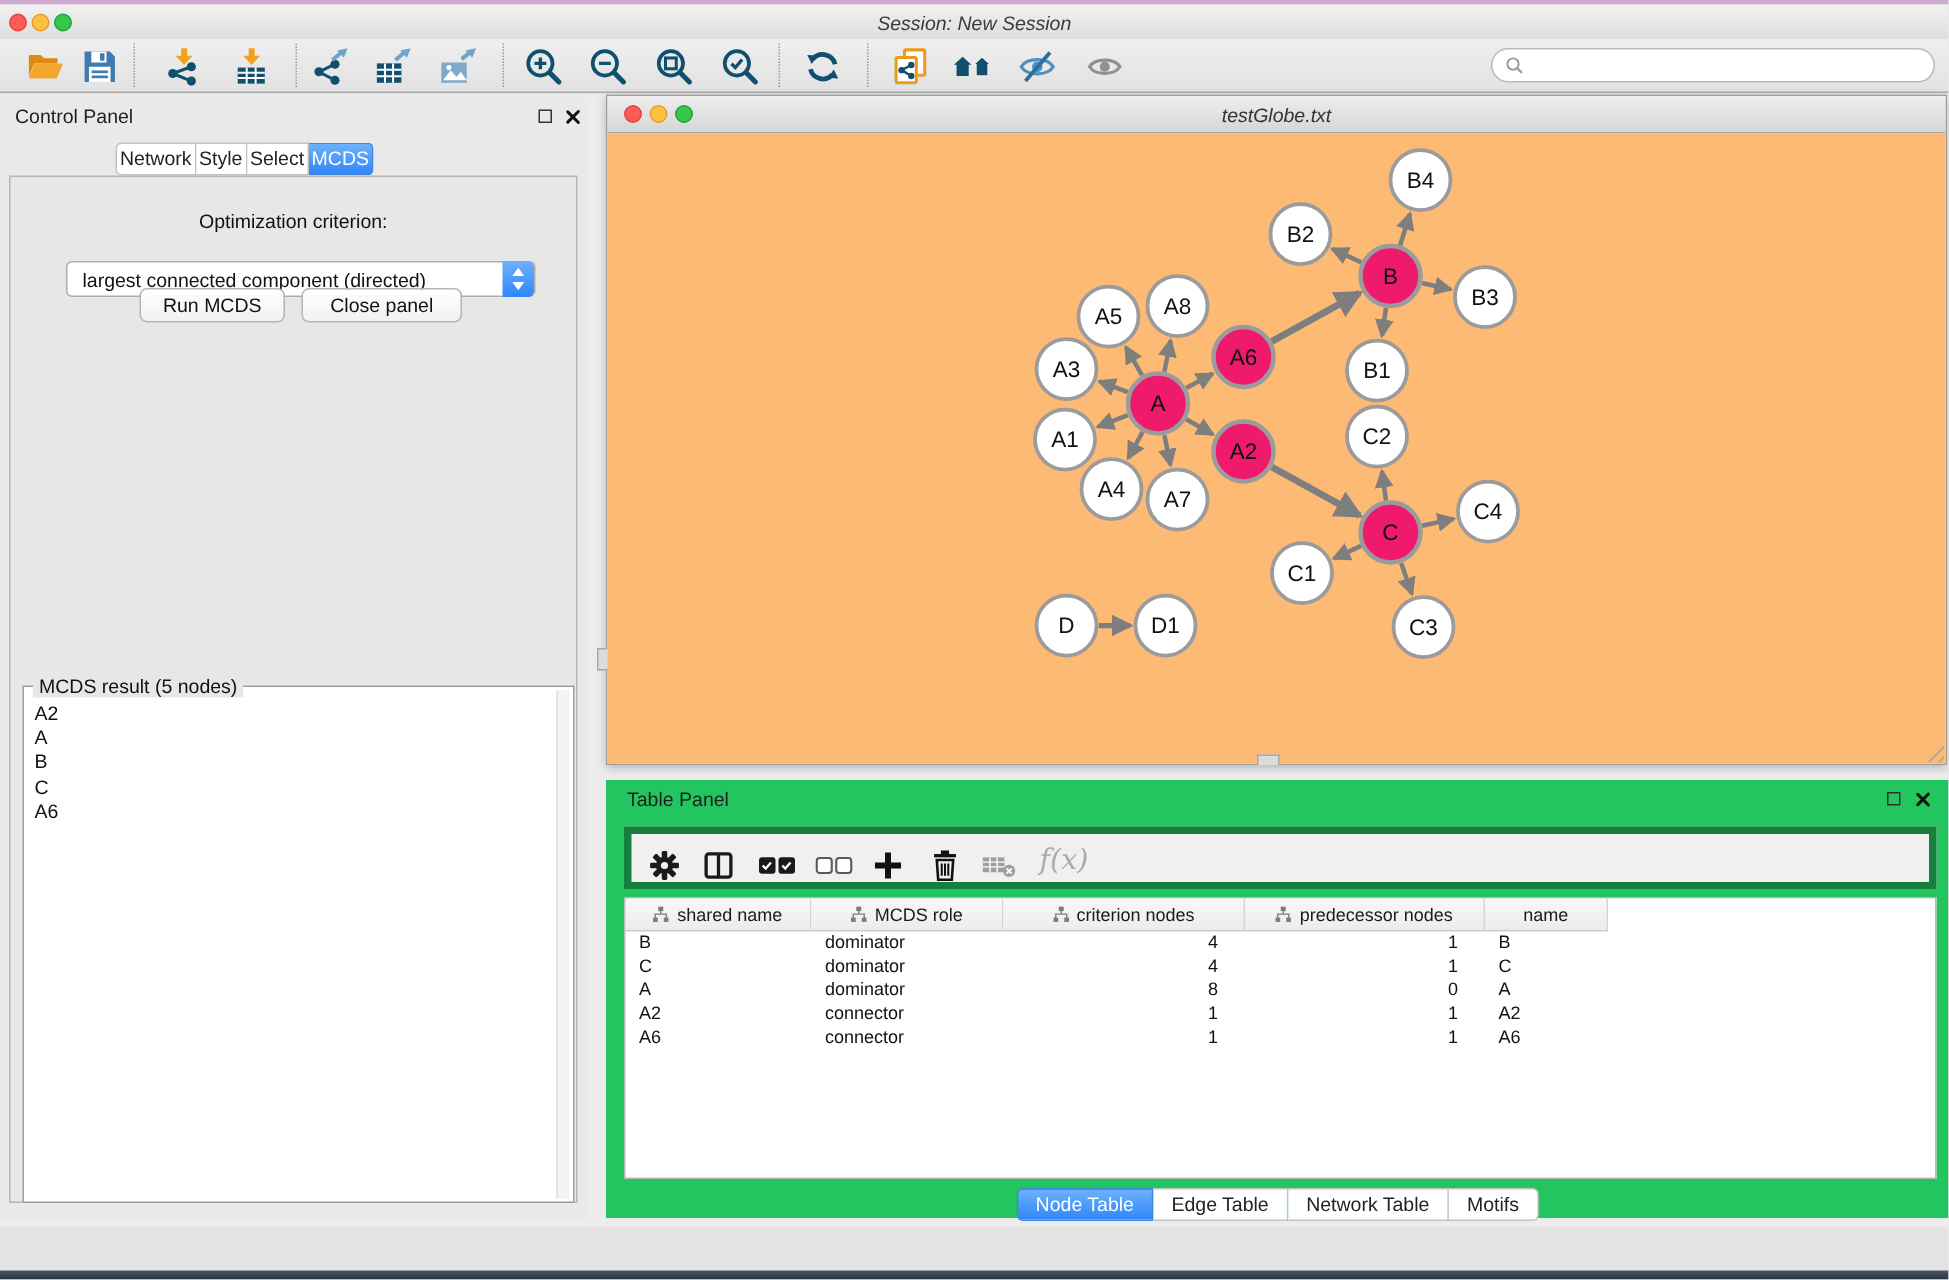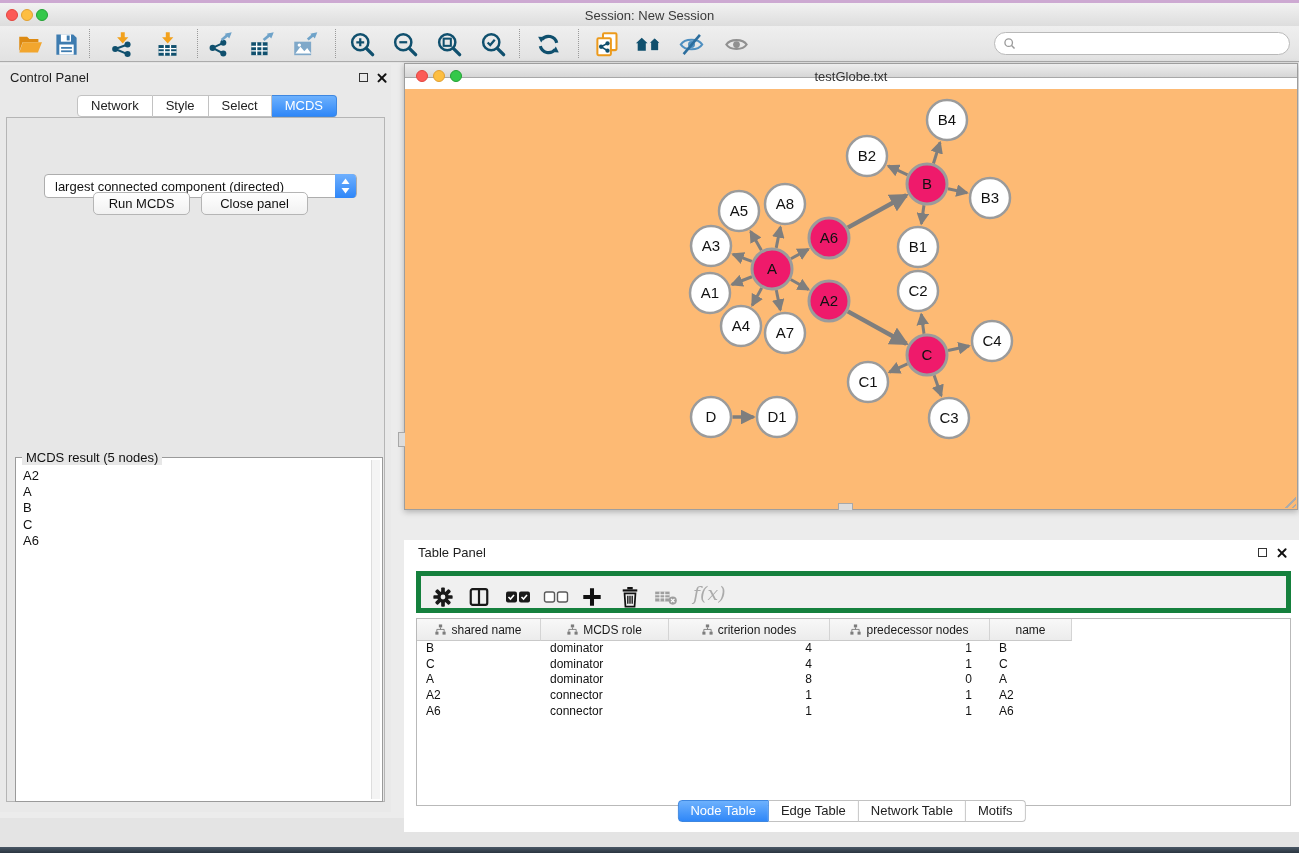--- a/index.html
+++ b/index.html
@@ -3,21 +3,21 @@
 <meta charset="utf-8">
 <style>
   * { margin:0; padding:0; box-sizing:border-box; }
   html,body { width:1299px; height:853px; }
   body { font-family:"Liberation Sans", sans-serif; background:#ECECEC; position:relative; overflow:hidden; }
   #screen { position:absolute; inset:0; width:1299px; height:853px; background:#E4E4E4; }
 
   
   .top-strip { position:absolute; left:0; top:0; width:100%; height:3px; background:#CDA9D2; }
   .titlebar { position:absolute; left:0; top:3px; width:100%; height:23px;
-    background:linear-gradient(#F2F2F2,#DDDDDD); }
+    background:linear-gradient(#F2F2F2,#DDDDDD);font-style:italic; }
   .tl { position:absolute; width:12px; height:12px; border-radius:50%; top:6px; }
   .tl.red { background:#FC5B57; border:1px solid #E2463F; }
   .tl.yellow { background:#FDBE41; border:1px solid #E0A033; }
   .tl.green { background:#34C84A; border:1px solid #23A135; }
   .win-title { position:absolute; width:100%; text-align:center; top:5px; font-size:13px; color:#3A3A3A; }
 
   .toolbar { position:absolute; left:0; top:26px; width:100%; height:36px;
     background:linear-gradient(#EFEFEF,#E2E2E2); border-bottom:1px solid #ABABAB; }
   .tbtn { position:absolute; top:3px; width:34px; height:30px; display:flex; align-items:center; justify-content:center; background:transparent; border:none; cursor:default; }
   .tbtn svg { width:27px; height:27px; }
@@ -33,21 +33,21 @@
   
   .control-panel { position:absolute; left:0; top:2px; width:391px; height:747px; background:#E9E9E9; }
   .panel-head { position:absolute; left:0; top:0; width:100%; height:24px;text-align:right; }
   .panel-title { position:absolute; left:10px; top:5px; font-size:13px; color:#1E1E1E; }
   .float-ico { position:absolute; width:9px; height:9px; border:1.4px solid #333; top:8px; }
   .close-ico { position:absolute; width:11px; height:11px; top:7px; }
   .close-ico:before,.close-ico:after { content:""; position:absolute; left:4.5px; top:-0.5px; width:2.4px; height:12px; background:#111; border-radius:1px; }
   .close-ico:before { transform:rotate(45deg); } .close-ico:after { transform:rotate(-45deg); }
 
   .seg { display:flex; position:absolute; }
-  .seg .tab { height:22px; line-height:20px; padding:0 13px; font-size:13px; color:#222; background:#FFFFFF;
+  .seg .tab { height:22px; line-height:20px; padding:0 2px; font-size:13px; color:#222; background:#FFFFFF;
     border:1px solid #C2C2C2; border-left:none; cursor:default; }
   .seg .tab:first-child { border-left:1px solid #C2C2C2; border-radius:4px 0 0 4px; }
   .seg .tab:last-child { border-radius:0 4px 4px 0; }
   .seg .tab.active { background:linear-gradient(#6DB1FD,#2F87F8); border-color:#3E87E0; color:#FFF; }
 
   #cp-tabs { left:77px; top:30px; }
   .cp-box { position:absolute; left:6px; top:52px; right:6px; bottom:10px; border:1px solid #B5B5B5; background:#E7E7E7; }
   .opt-label { position:absolute; width:100%; top:22px; text-align:center; font-size:13px; color:#111; }
   .criterion { position:absolute; left:37px; top:56px; width:313px; height:24px; background:#FFF;
     border:1px solid #ADADAD; border-radius:4px; }
@@ -62,46 +62,46 @@
 
   .result-group { position:absolute; left:8px; top:339px; width:368px; height:345px; border:1px solid #9A9A9A; background:#FFFFFF; }
   .result-legend { position:absolute; left:6px; top:-8px; padding:0 4px; background:#E7E7E7; font-size:13px; color:#111; }
   .result-list { position:absolute; left:2px; top:10px; right:12px; bottom:2px; overflow:hidden; }
   .result-item { font-size:13px; color:#111; padding-left:5px; line-height:16.2px; }
   .result-scroll { position:absolute; right:2px; top:2px; width:9px; bottom:2px; background:#F4F4F4; border-left:1px solid #DDD; }
 
   
   .net-window { position:absolute; left:404px; top:0; width:894px; height:447px; background:#FFF;
     border:1px solid #9E9E9E; box-shadow:0 2px 6px rgba(0,0,0,0.25); }
-  .net-titlebar { position:absolute; left:0; top:0; width:100%; height:14px;
-    background:linear-gradient(#EEEEEE,#D6D6D6); border-bottom:1px solid #A8A8A8; }
+  .net-titlebar { position:absolute; left:0; top:0; width:100%; height:25px;
+    background:linear-gradient(#EEEEEE,#D6D6D6); border-bottom:1px solid #A8A8A8;font-style:italic; }
   .net-titlebar .tl { top:6px; }
   .net-title { position:absolute; width:100%; top:5px; text-align:center; font-size:13px; color:#333; }
   .net-canvas { position:absolute; left:0; top:25px; right:0; bottom:0; background:#fdba74; }
   .left-nub { position:absolute; left:-7px; top:368px; width:7px; height:15px; background:#DCDCDC; border:1px solid #A8A8A8; border-right:none; }
   .bottom-nub { position:absolute; left:433px; bottom:-1px; width:15px; height:7px; background:#DCDCDC; border:1px solid #A8A8A8; border-bottom:none; }
   .resize-grip { position:absolute; right:1px; bottom:1px; width:14px; height:14px;
     background:repeating-linear-gradient(135deg, transparent 0 3px, #ABABAB 3px 4.5px); clip-path:polygon(100% 0, 100% 100%, 0 100%); }
 
   
-  .table-panel { position:absolute; left:404px; top:457px; width:895px; height:292px; background:#ffffff;margin-top:20px; }
+  .table-panel { position:absolute; left:404px; top:457px; width:895px; height:292px; background:#22c55e; }
   .tp-toolbar { position:absolute; left:12px; right:8px; top:31px; height:42px; background:#F0F0F0; border:5px solid #15803d; }
   .tp-btn { position:absolute; top:6px; width:32px; height:30px; display:flex; align-items:center; justify-content:center; background:transparent; border:none; }
   .fx-label { position:absolute; top:6px; font-family:"DejaVu Serif", serif; font-style:italic; font-size:19px; color:#ABABAB; }
   .tbl { position:absolute; left:12px; right:8px; top:78px; height:188px; background:#FFF; border:1px solid #B9B9B9; overflow:hidden; }
   .tbl-head { position:absolute; left:0; top:0; height:22px; display:flex; }
   .th { height:22px; background:linear-gradient(#F8F8F8,#ECECEC); border-right:1px solid #D4D4D4; border-bottom:1px solid #C9C9C9;
     display:flex; align-items:center; justify-content:center; gap:5px; font-size:12px; color:#1A1A1A; }
   .th svg { width:11px; height:11px; flex:0 0 auto; }
   .tbl-body { position:absolute; left:0; top:22px; right:0; bottom:0; }
   .tr { display:flex; height:15.7px; }
   .td { font-size:12px; color:#111; line-height:15.7px; white-space:nowrap; overflow:hidden; }
   .td.l { text-align:left; padding-left:9px; }
   .td.r { text-align:right; padding-right:18px; }
-  #tbl-tabs { left:50%; transform:translateX(-50%); top:260px; }
+  #tbl-tabs { left:50%; transform:translateX(-50%); top:272px; }
   .table-panel .seg .tab { padding:0 12px; }
 
   
   .statusbar { position:absolute; left:0; top:854px; width:100%; height:29px; background:#EDEDED; border-top:6px solid #ef4444; }
   .list-btn { position:absolute; left:10px; top:4px; width:27px; height:22px; background:linear-gradient(#FBFBFB,#EFEFEF);
     border:1px solid #ACACAC; border-radius:3px; display:flex; align-items:center; justify-content:center; }
   .memory-btn { position:absolute; right:11px; top:4px; width:77px; height:22px; background:linear-gradient(#FBFBFB,#EFEFEF);
     border:1px solid #ACACAC; border-radius:3px; display:flex; align-items:center; justify-content:center; gap:6px; }
   .memory-dot { width:11px; height:11px; border-radius:50%; background:#1E9E3E; }
   .memory-label { font-size:12px; color:#111; }
@@ -287,20 +287,21 @@
         <span class="float-ico" style="left:359px;"></span>
         <span class="close-ico" style="left:376px;"></span>
       </div>
       <div class="seg" id="cp-tabs">
           <span class="tab">Network</span>
           <span class="tab">Style</span>
           <span class="tab">Select</span>
           <span class="tab active">MCDS</span>
         </div>
       <div class="cp-box">
+        <div class="opt-label">Optimization criterion:</div>
         <div class="criterion">
           <span class="val">largest connected component (directed)</span>
           <span class="stepper">
             <svg width="13" height="18" viewBox="0 0 13 18">
                 <path d="M6.5 1.5L10.5 7h-8z" fill="#FFF"></path>
                 <path d="M6.5 16.5L2.5 11h8z" fill="#FFF"></path>
               </svg>
           </span>
         </div>
         <button class="btn" id="run-btn">Run MCDS</button>

